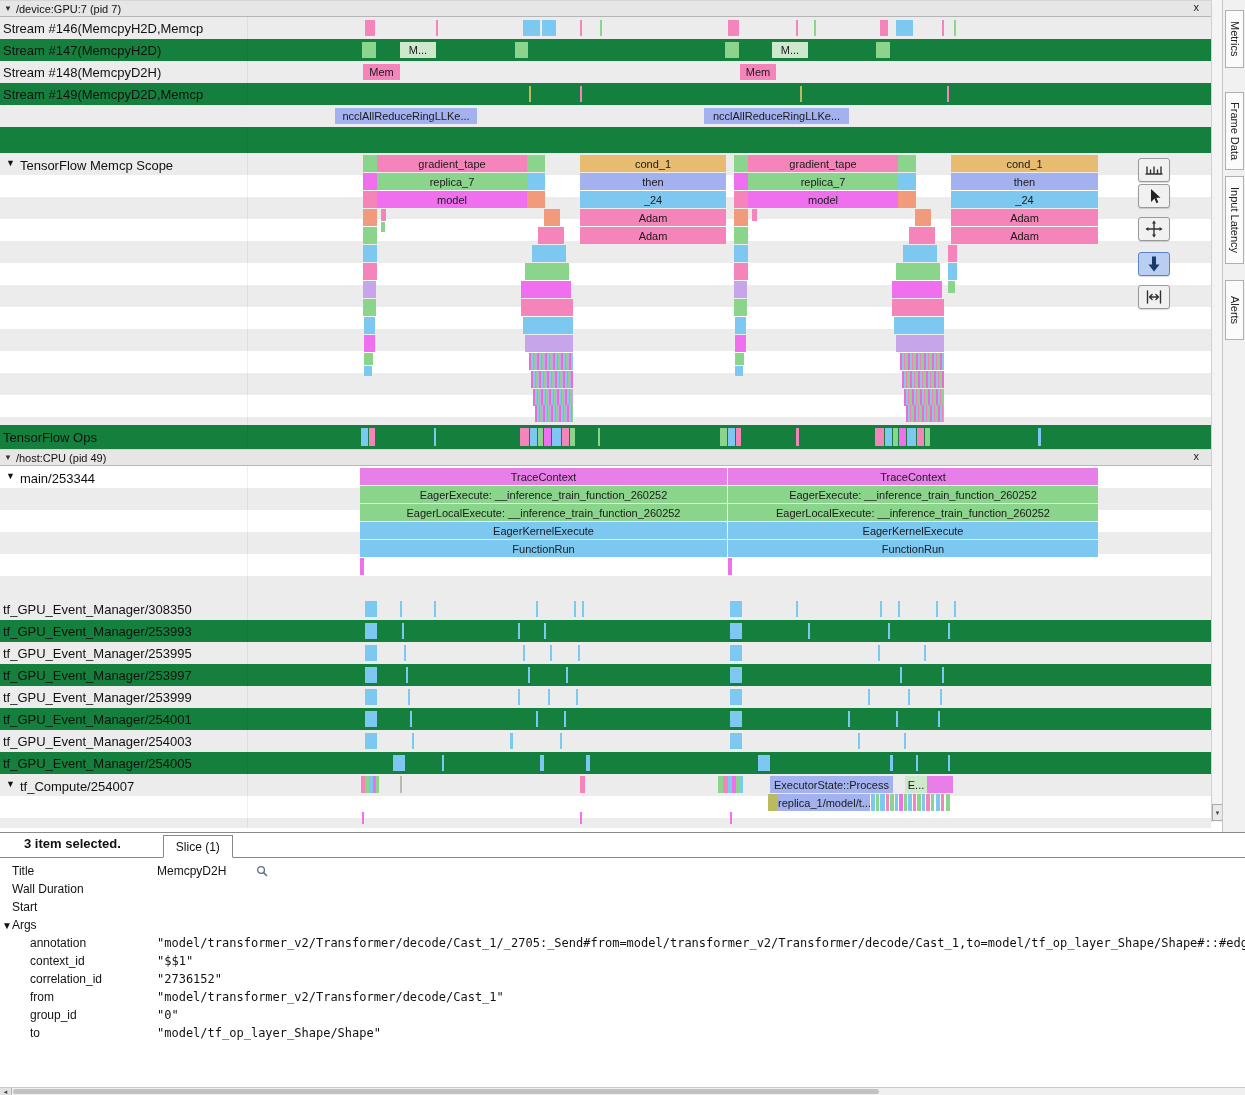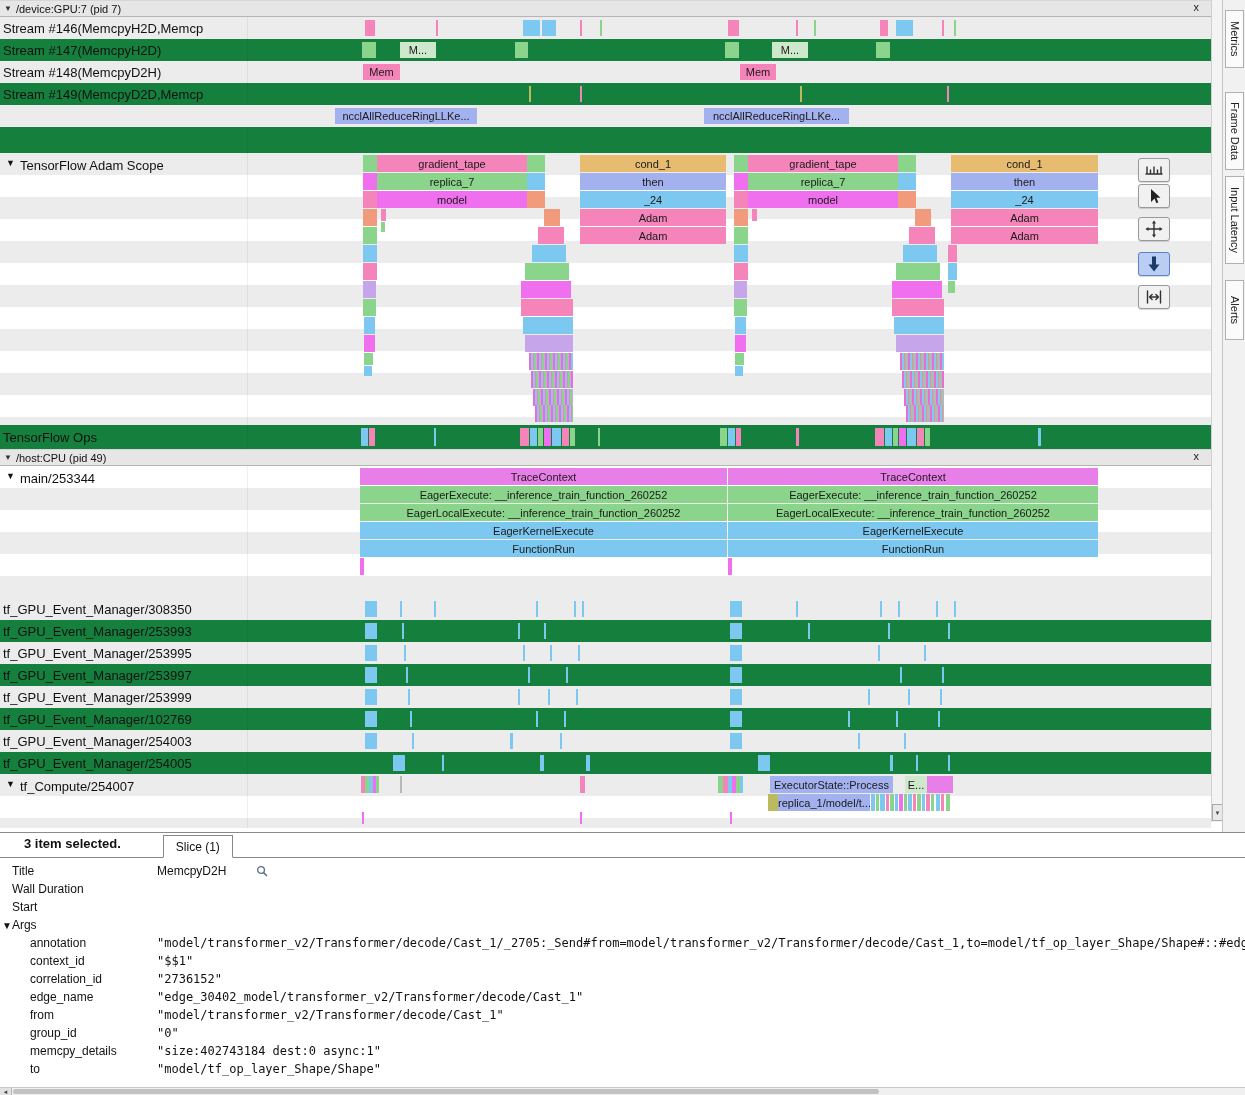--- a/index.html
+++ b/index.html
@@ -147,21 +147,21 @@
                 <span>0</span>
               </div>
               <div class="bar" style="background: rgb(188, 186, 94); left: 479px; top: 3px; width: 371px; height: 16px;">
                 <span>1</span>
               </div>
             </div>
           </div>
           <div class="trow flame alt" style="height: 272px;">
             <div class="tlabel">
               <span class="arr">▼</span>
-              <span>TensorFlow Adam Scope</span>
+              <span>TensorFlow Memcp Scope</span>
             </div>
             <div class="ttrack">
               <div class="bar" style="background: rgb(139, 212, 139); left: 115px; top: 2px; width: 14px; height: 17px;"></div>
               <div class="bar" style="background: rgb(245, 132, 187); left: 129px; top: 2px; width: 150px; height: 17px;">
                 <span>gradient_tape</span>
               </div>
               <div class="bar" style="background: rgb(139, 212, 139); left: 279px; top: 2px; width: 18px; height: 17px;"></div>
               <div class="bar" style="background: rgb(239, 111, 239); left: 115px; top: 20px; width: 14px; height: 17px;"></div>
               <div class="bar" style="background: rgb(139, 212, 139); left: 129px; top: 20px; width: 150px; height: 17px;">
                 <span>replica_7</span>
@@ -422,21 +422,21 @@
               <div class="bar" style="background: rgb(124, 200, 240); left: 300px; top: 3px; width: 2px; height: 16px;"></div>
               <div class="bar" style="background: rgb(124, 200, 240); left: 328px; top: 3px; width: 2px; height: 16px;"></div>
               <div class="bar" style="background: rgb(124, 200, 240); left: 482px; top: 3px; width: 12px; height: 16px;"></div>
               <div class="bar" style="background: rgb(124, 200, 240); left: 620px; top: 3px; width: 2px; height: 16px;"></div>
               <div class="bar" style="background: rgb(124, 200, 240); left: 660px; top: 3px; width: 2px; height: 16px;"></div>
               <div class="bar" style="background: rgb(124, 200, 240); left: 692px; top: 3px; width: 2px; height: 16px;"></div>
             </div>
           </div>
           <div class="trow" style="height: 22px;">
             <div class="tlabel">
-              <span>tf_GPU_Event_Manager/102769</span>
+              <span>tf_GPU_Event_Manager/254001</span>
             </div>
             <div class="ttrack">
               <div class="bar" style="background: rgb(124, 200, 240); left: 117px; top: 3px; width: 12px; height: 16px;"></div>
               <div class="bar" style="background: rgb(124, 200, 240); left: 162px; top: 3px; width: 2px; height: 16px;"></div>
               <div class="bar" style="background: rgb(124, 200, 240); left: 288px; top: 3px; width: 2px; height: 16px;"></div>
               <div class="bar" style="background: rgb(124, 200, 240); left: 316px; top: 3px; width: 2px; height: 16px;"></div>
               <div class="bar" style="background: rgb(124, 200, 240); left: 482px; top: 3px; width: 12px; height: 16px;"></div>
               <div class="bar" style="background: rgb(124, 200, 240); left: 600px; top: 3px; width: 2px; height: 16px;"></div>
               <div class="bar" style="background: rgb(124, 200, 240); left: 648px; top: 3px; width: 2px; height: 16px;"></div>
               <div class="bar" style="background: rgb(124, 200, 240); left: 690px; top: 3px; width: 2px; height: 16px;"></div>
@@ -607,34 +607,26 @@
           </div>
           <div class="arow">
             <div class="akey">context_id</div>
             <div class="aval">"$$1"</div>
           </div>
           <div class="arow">
             <div class="akey">correlation_id</div>
             <div class="aval">"2736152"</div>
           </div>
           <div class="arow">
-            <div class="akey">edge_name</div>
-            <div class="aval">"edge_30402_model/transformer_v2/Transformer/decode/Cast_1"</div>
-          </div>
-          <div class="arow">
             <div class="akey">from</div>
             <div class="aval">"model/transformer_v2/Transformer/decode/Cast_1"</div>
           </div>
           <div class="arow">
             <div class="akey">group_id</div>
             <div class="aval">"0"</div>
-          </div>
-          <div class="arow">
-            <div class="akey">memcpy_details</div>
-            <div class="aval">"size:402743184 dest:0 async:1"</div>
           </div>
           <div class="arow">
             <div class="akey">to</div>
             <div class="aval">"model/tf_op_layer_Shape/Shape"</div>
           </div>
         </div>
     </div>
   </div>
 
   <div class="hscroll">

